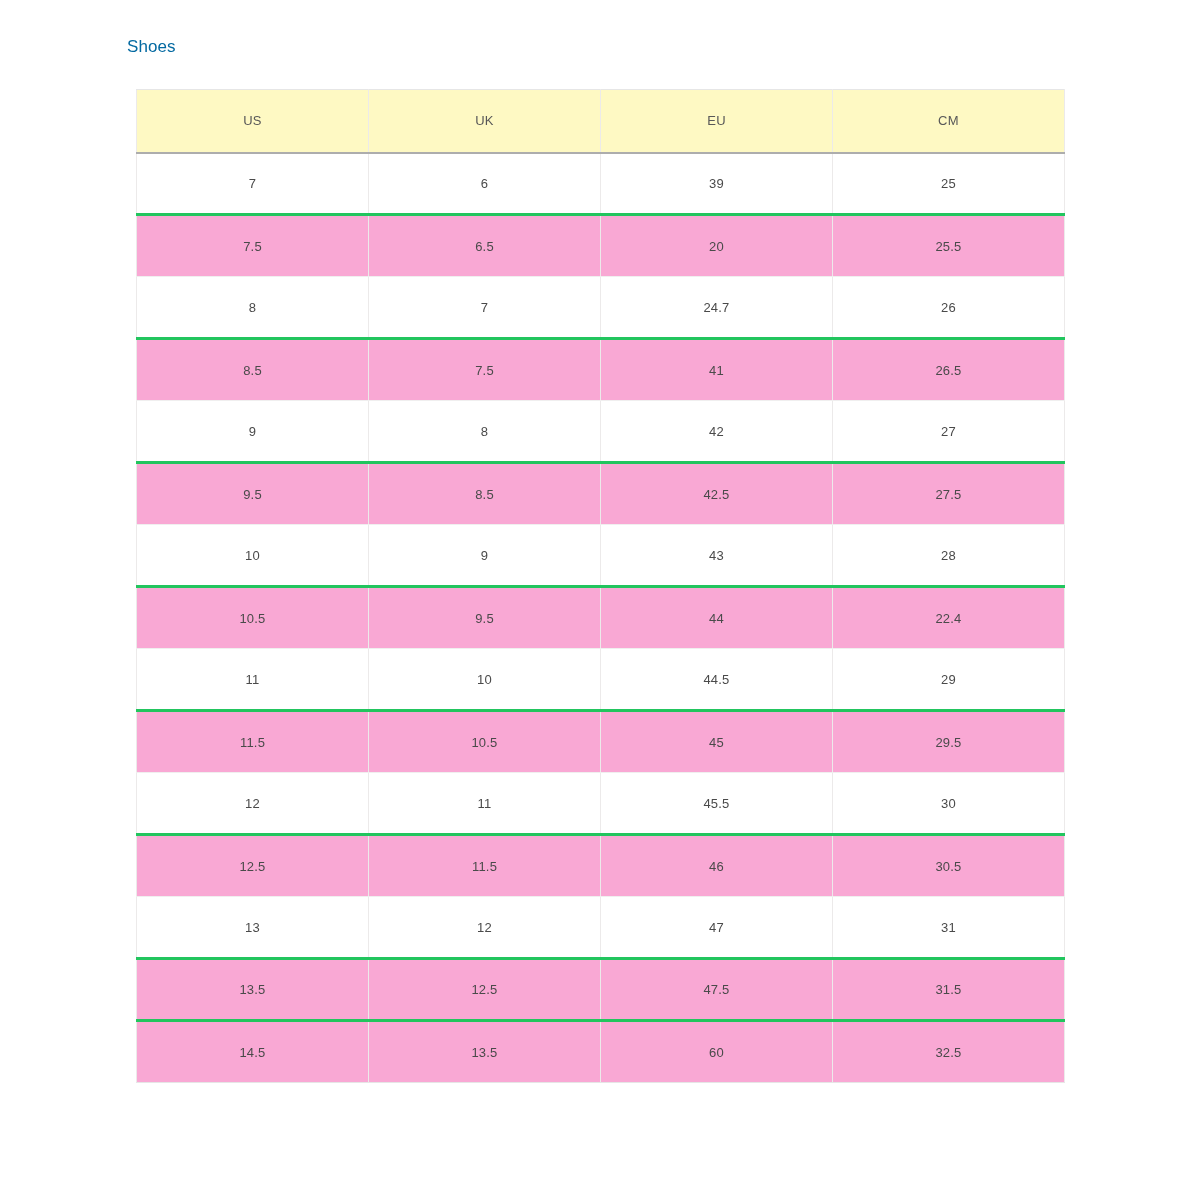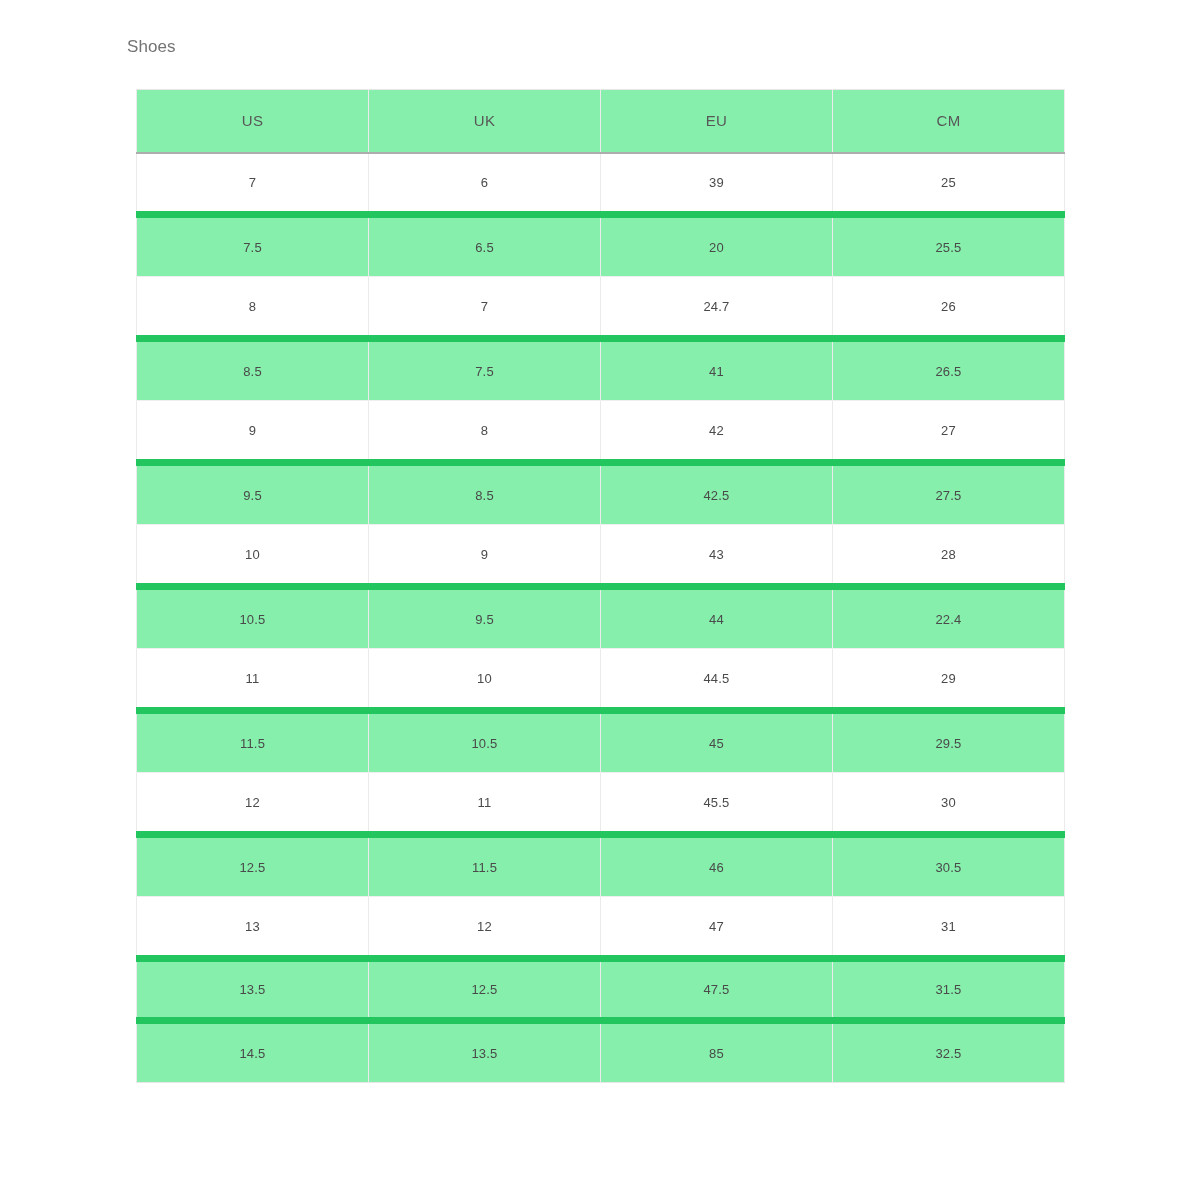--- a/index.html
+++ b/index.html
@@ -19,21 +19,21 @@
     width: 1200px;
     height: 1200px;
     box-sizing: border-box;
   }
   .chart-title {
     position: absolute;
     left: 127px;
     top: 36px;
     font-size: 17px;
     line-height: 22px;
-    color: #737373;
+    color: #0369a1;
     font-weight: 400;
     letter-spacing: 0.1px;
     white-space: nowrap;
   }
   .table-wrap {
     position: absolute;
     left: 136px;
     top: 89px;
     width: 928px;
   }
@@ -53,36 +53,36 @@
     vertical-align: middle;
     font-weight: 400;
     box-sizing: border-box;
     border-left: 1px solid #eceaea;
     border-right: 1px solid #eceaea;
     border-top: 1px solid #ededed;
     border-bottom: 1px solid #ededed;
   }
   table.size-table thead th {
     height: 63px;
-    font-size: 15px;
+    font-size: 13px;
     color: #585858;
-    background: #86efac;
+    background: #fef9c3;
     border-top: 1px solid #e6e6e6;
     border-bottom: 2px solid #adadad;
     letter-spacing: 0.3px;
   }
   table.size-table tbody td {
     font-size: 13px;
     color: #4a4a4a;
     background: #ffffff;
     letter-spacing: 0.2px;
   }
   table.size-table tbody tr.alt td {
-    background: #86efac;
-    border-top: 7px solid #22c55e;
+    background: #f9a8d4;
+    border-top: 3px solid #22c55e;
     border-bottom: 1px solid #f0efef;
   }
   table.size-table tbody tr:last-child td {
     border-bottom: 1px solid #e6e6e6;
     margin-top: 32px;
   }
 </style>
 </head>
 <body>
 
@@ -187,20 +187,20 @@
         </tr>
         <tr class="alt">
           <td>13.5</td>
           <td>12.5</td>
           <td>47.5</td>
           <td>31.5</td>
         </tr>
         <tr class="alt">
           <td>14.5</td>
           <td>13.5</td>
-          <td>85</td>
+          <td>60</td>
           <td>32.5</td>
         </tr>
       </tbody>
     </table>
   </div>
 
 </div>
 
 </body></html>

